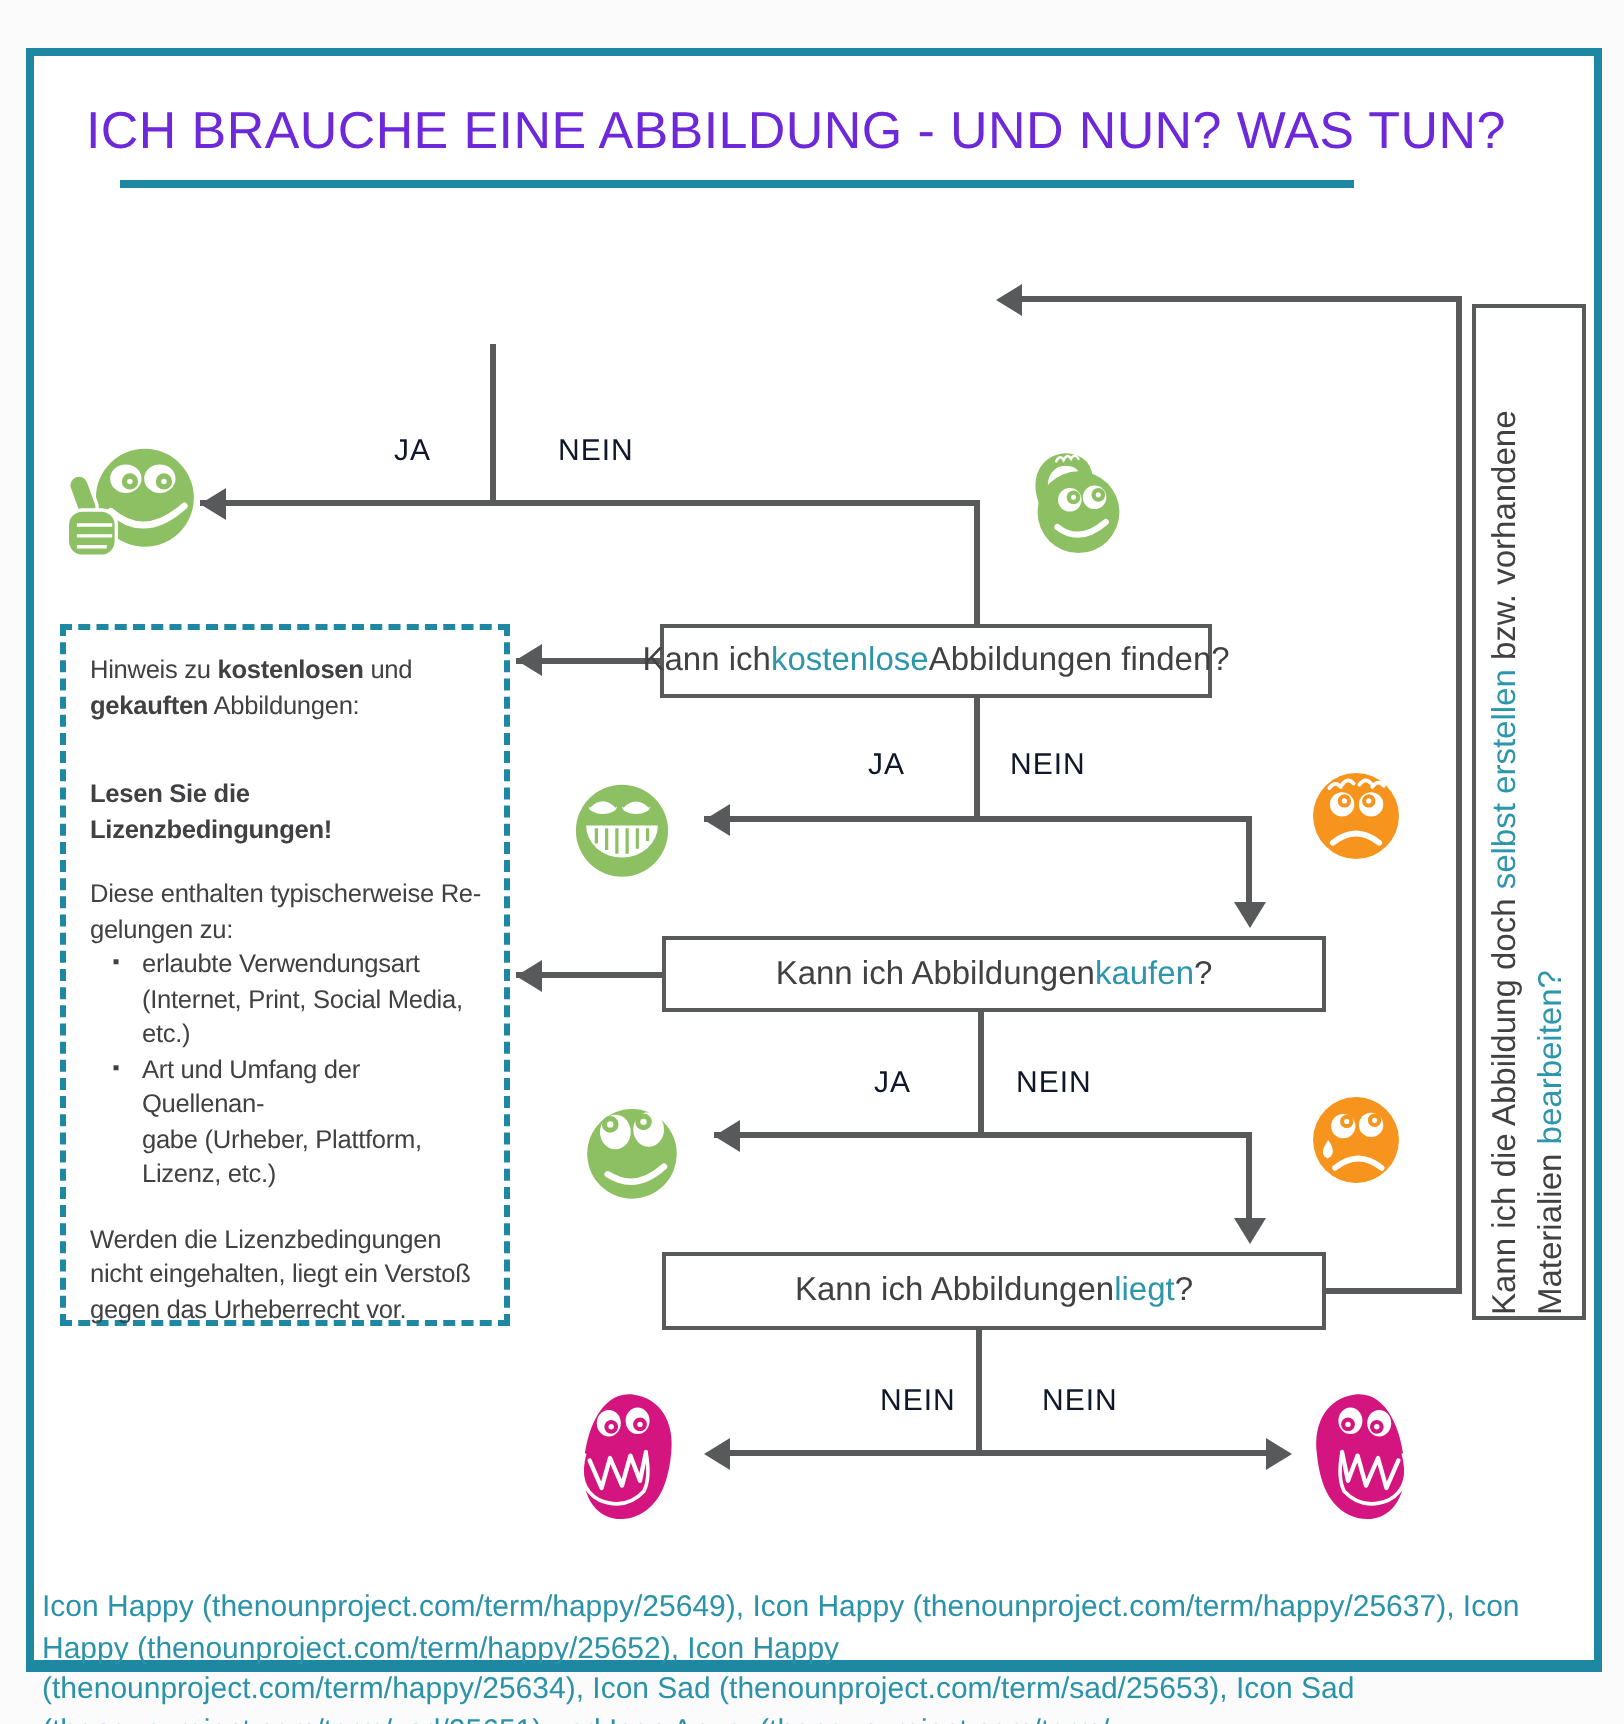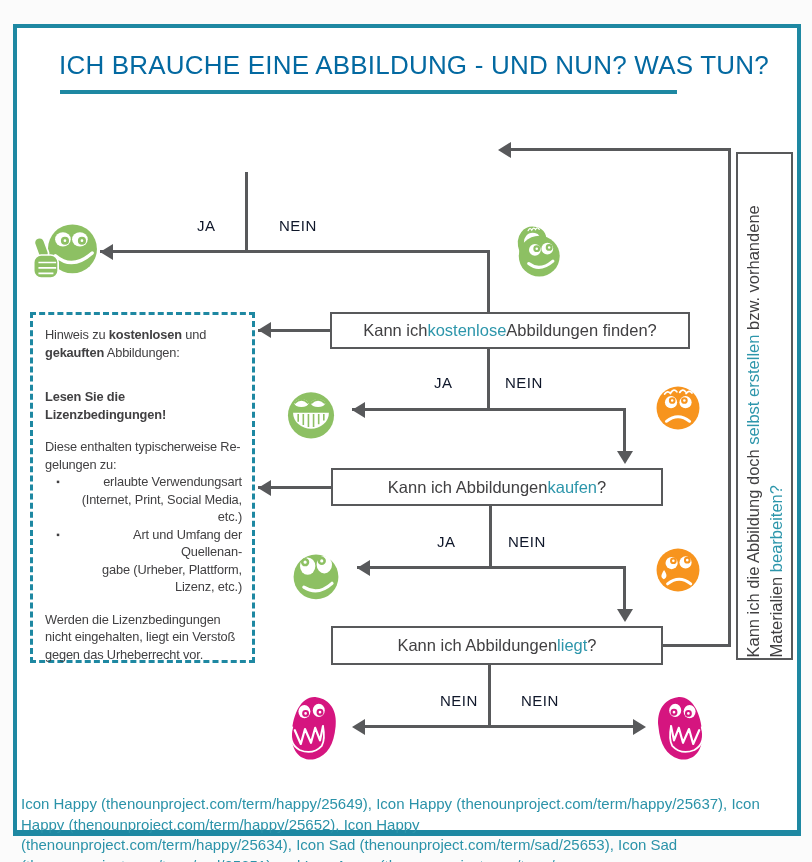--- a/index.html
+++ b/index.html
@@ -1,19 +1,19 @@
 <!DOCTYPE html>
 <html><head>
 <meta charset="utf-8">
 <style>
   html,body{margin:0;padding:0;background:#fafafa;font-family:"Liberation Sans",sans-serif;}
   .canvas{position:relative;width:812px;height:862px;background:#fbfbfb;overflow:hidden;}
   .frame{position:absolute;left:13px;top:24px;width:788px;height:812px;background:#ffffff;
          border:4px solid #1e88a2;border-bottom-width:6px;box-sizing:border-box;}
-  .title{position:absolute;left:59px;top:50px;font-size:26px;color:#0369a1;letter-spacing:.2px;white-space:nowrap;text-align:right;}
+  .title{position:absolute;left:43px;top:50px;font-size:26px;color:#6d28d9;letter-spacing:.2px;white-space:nowrap;text-align:right;}
   .title-underline{position:absolute;left:60px;top:90px;width:617px;height:4px;background:#1e88a2;}
 
   
   .ln{position:absolute;background:#58595b;}
   .arr-l{position:absolute;width:0;height:0;border:8px solid transparent;border-left:none;border-right:13px solid #58595b;}
   .arr-r{position:absolute;width:0;height:0;border:8px solid transparent;border-right:none;border-left:13px solid #58595b;}
   .arr-d{position:absolute;width:0;height:0;border:8px solid transparent;border-bottom:none;border-top:13px solid #58595b;}
 
   
   .qbox{position:absolute;background:#fff;border:2px solid #58595b;box-sizing:border-box;
@@ -25,21 +25,21 @@
 
   
   .hint{position:absolute;left:30px;top:312px;width:225px;height:351px;box-sizing:border-box;
         border:3px dashed #1e88a2;background:#fff;padding:11px 10px 10px 12px;
         font-size:12.8px;line-height:17.5px;color:#414042;letter-spacing:-.15px;}
   .hint .p{white-space:pre-line;margin:0 0 0 0;}
   .hint .gap{height:15px;}
   .hint .b{font-weight:bold;margin-top:12px;}
   .bullet-row{display:flex;margin:0;}
   .bullet-row .marker{width:26px;text-align:center;flex:0 0 26px;font-size:10px;line-height:17.5px;}
-  .bullet-row .btxt{flex:1;white-space:pre-line;text-align:right;}
+  .bullet-row .btxt{flex:1;white-space:pre-line;}
 
   
   .side-box{position:absolute;left:736px;top:152px;width:57px;height:508px;box-sizing:border-box;
             border:2px solid #58595b;background:#fff;}
   .side-rot{position:absolute;left:-224px;top:230px;width:501px;height:46px;transform:rotate(-90deg);
             font-size:16.5px;line-height:23px;color:#414042;white-space:nowrap;}
 
   .icon{position:absolute;}
   .icon svg{display:block;width:100%;height:100%;}
   .flip svg{transform:scaleX(-1);}
@@ -77,21 +77,21 @@
   <div class="arr-l" style="left:100px;top:244px"></div>
   <div class="arr-l" style="left:258px;top:322px"></div>
   <div class="arr-l" style="left:352px;top:402px"></div>
   <div class="arr-d" style="left:617px;top:451px"></div>
   <div class="arr-l" style="left:258px;top:480px"></div>
   <div class="arr-l" style="left:357px;top:560px"></div>
   <div class="arr-d" style="left:617px;top:609px"></div>
   <div class="arr-l" style="left:352px;top:719px"></div>
   <div class="arr-r" style="left:633px;top:719px"></div>
 
-  <div class="qbox" style="left:330px;top:312px;width:360px;height:37px">
+  <div class="qbox" style="left:330px;top:312px;width:276px;height:37px">
     <span>Kann ich </span>
       <span class="hl">kostenlose</span>
       <span> Abbildungen finden?</span>
   </div>
   <div class="qbox" style="left:331px;top:468px;width:332px;height:38px">
     <span>Kann ich Abbildungen </span>
       <span class="hl">kaufen</span>
       <span>?</span>
   </div>
   <div class="qbox" style="left:331px;top:626px;width:332px;height:39px">

